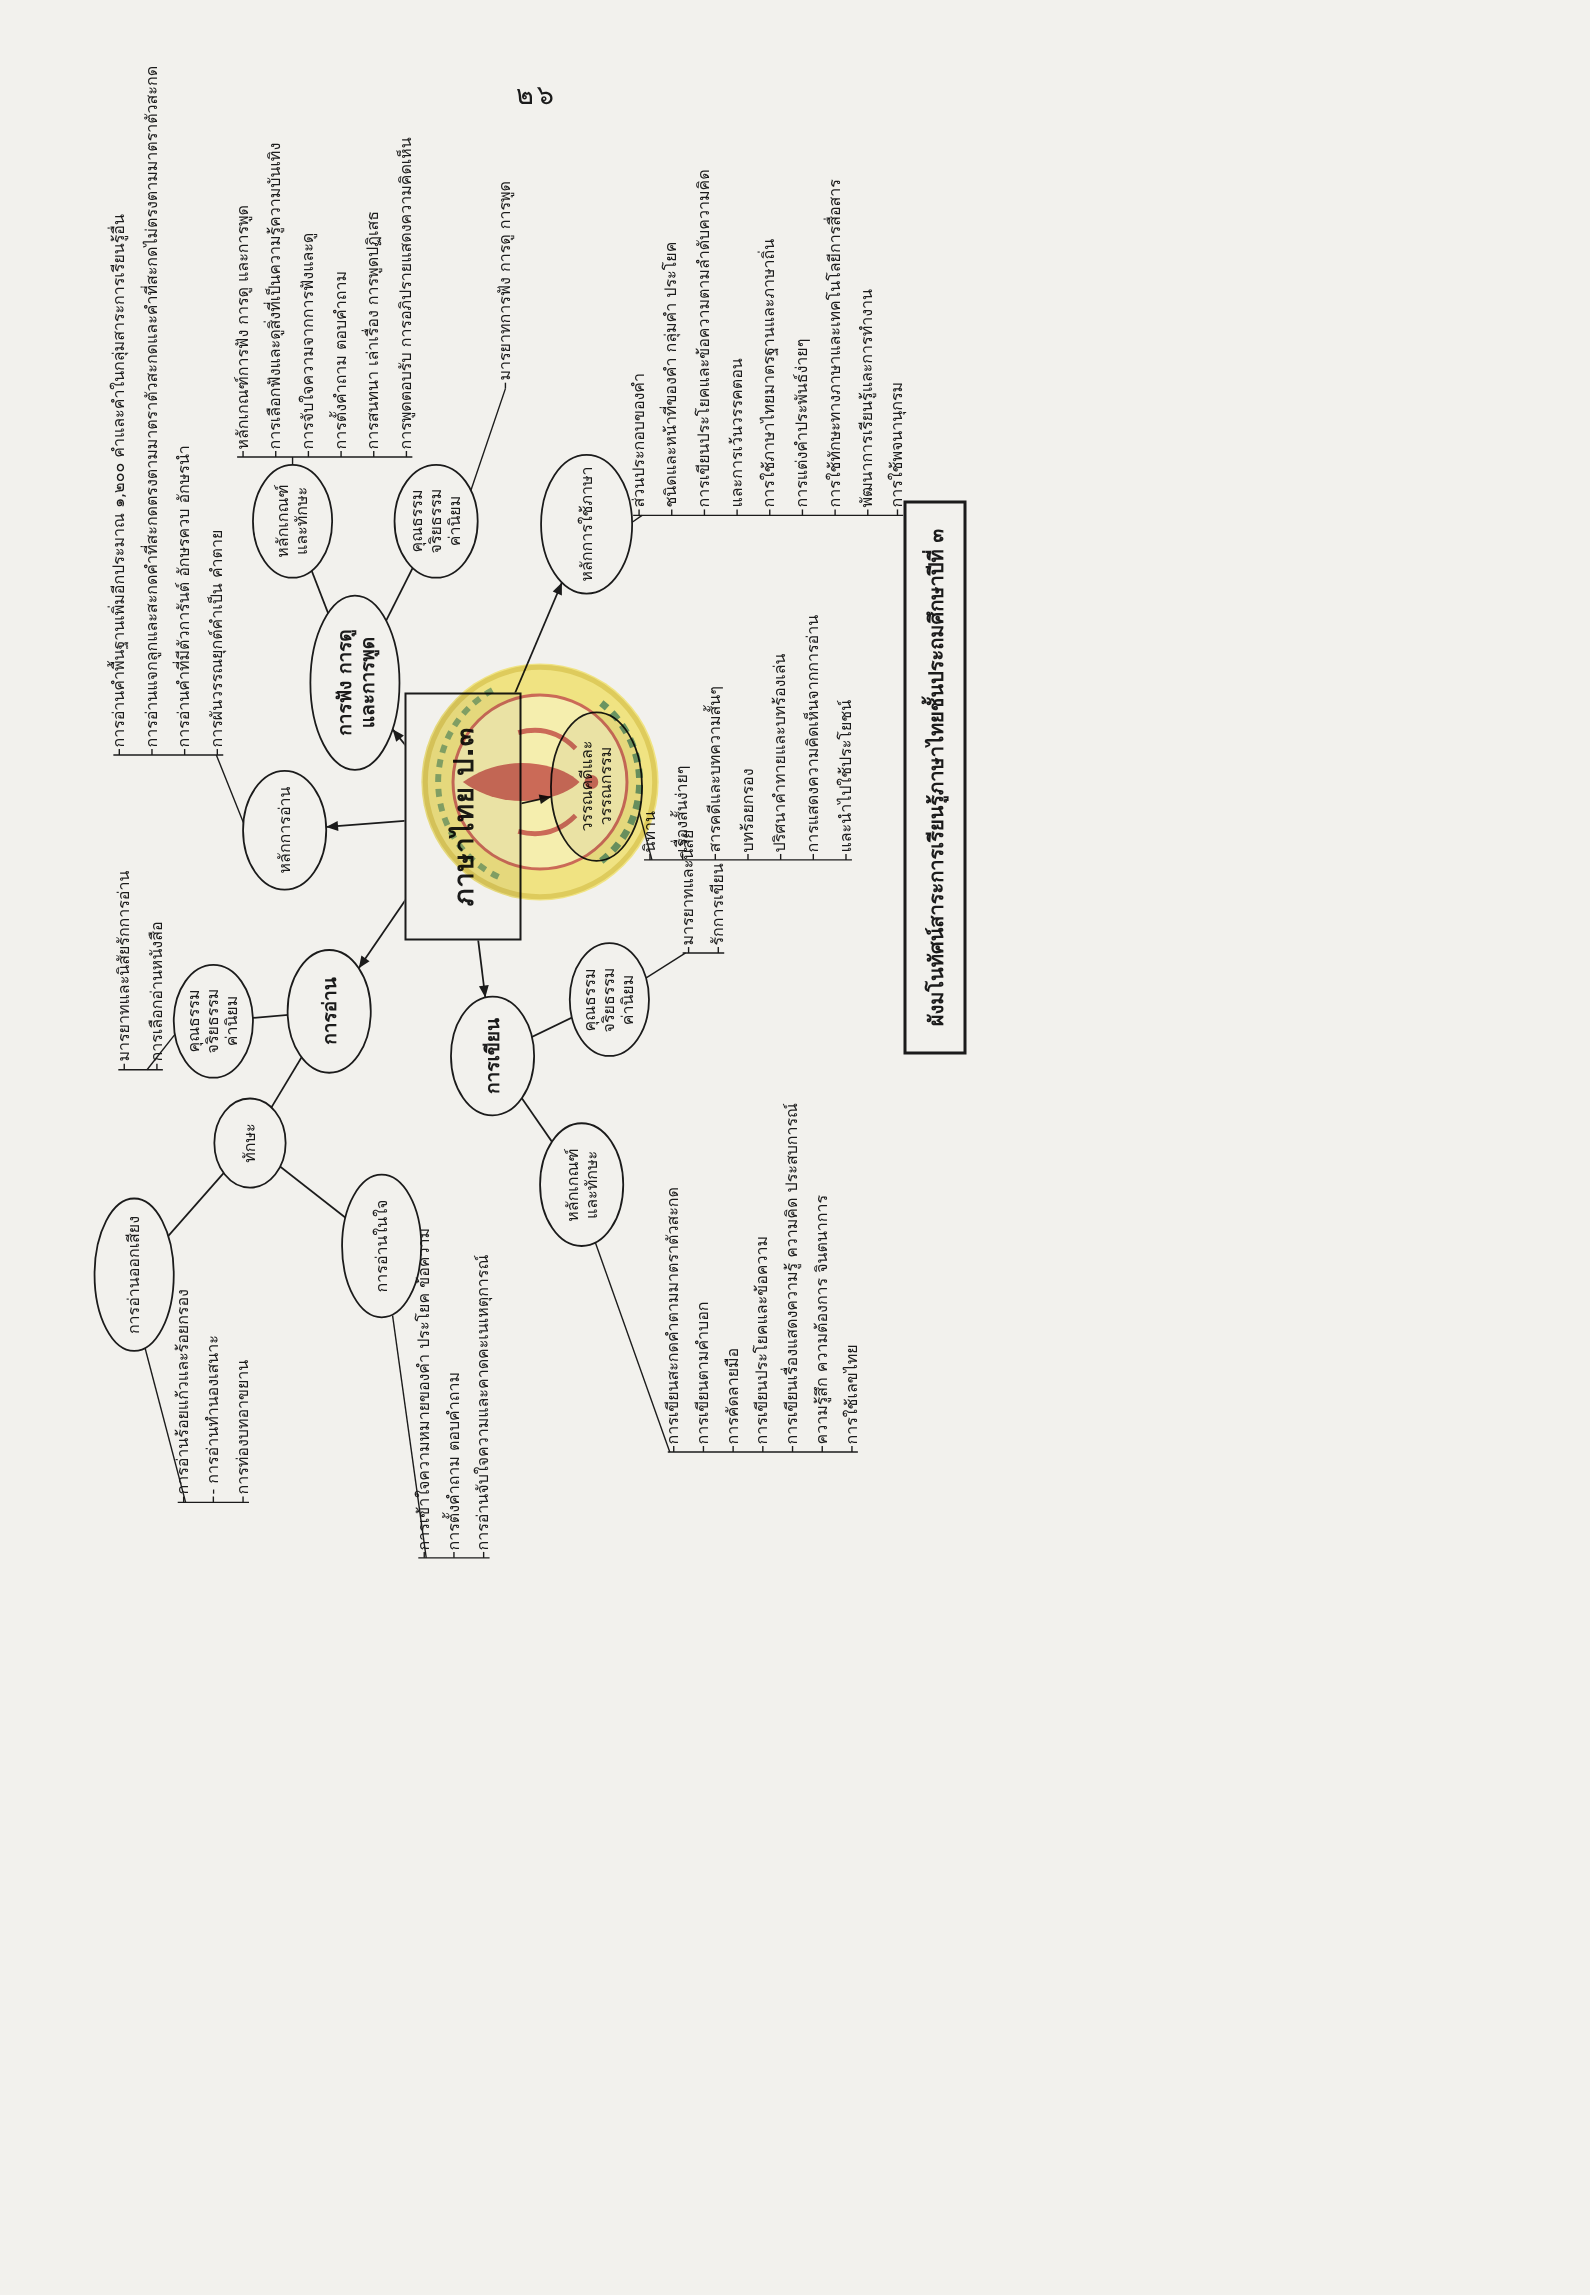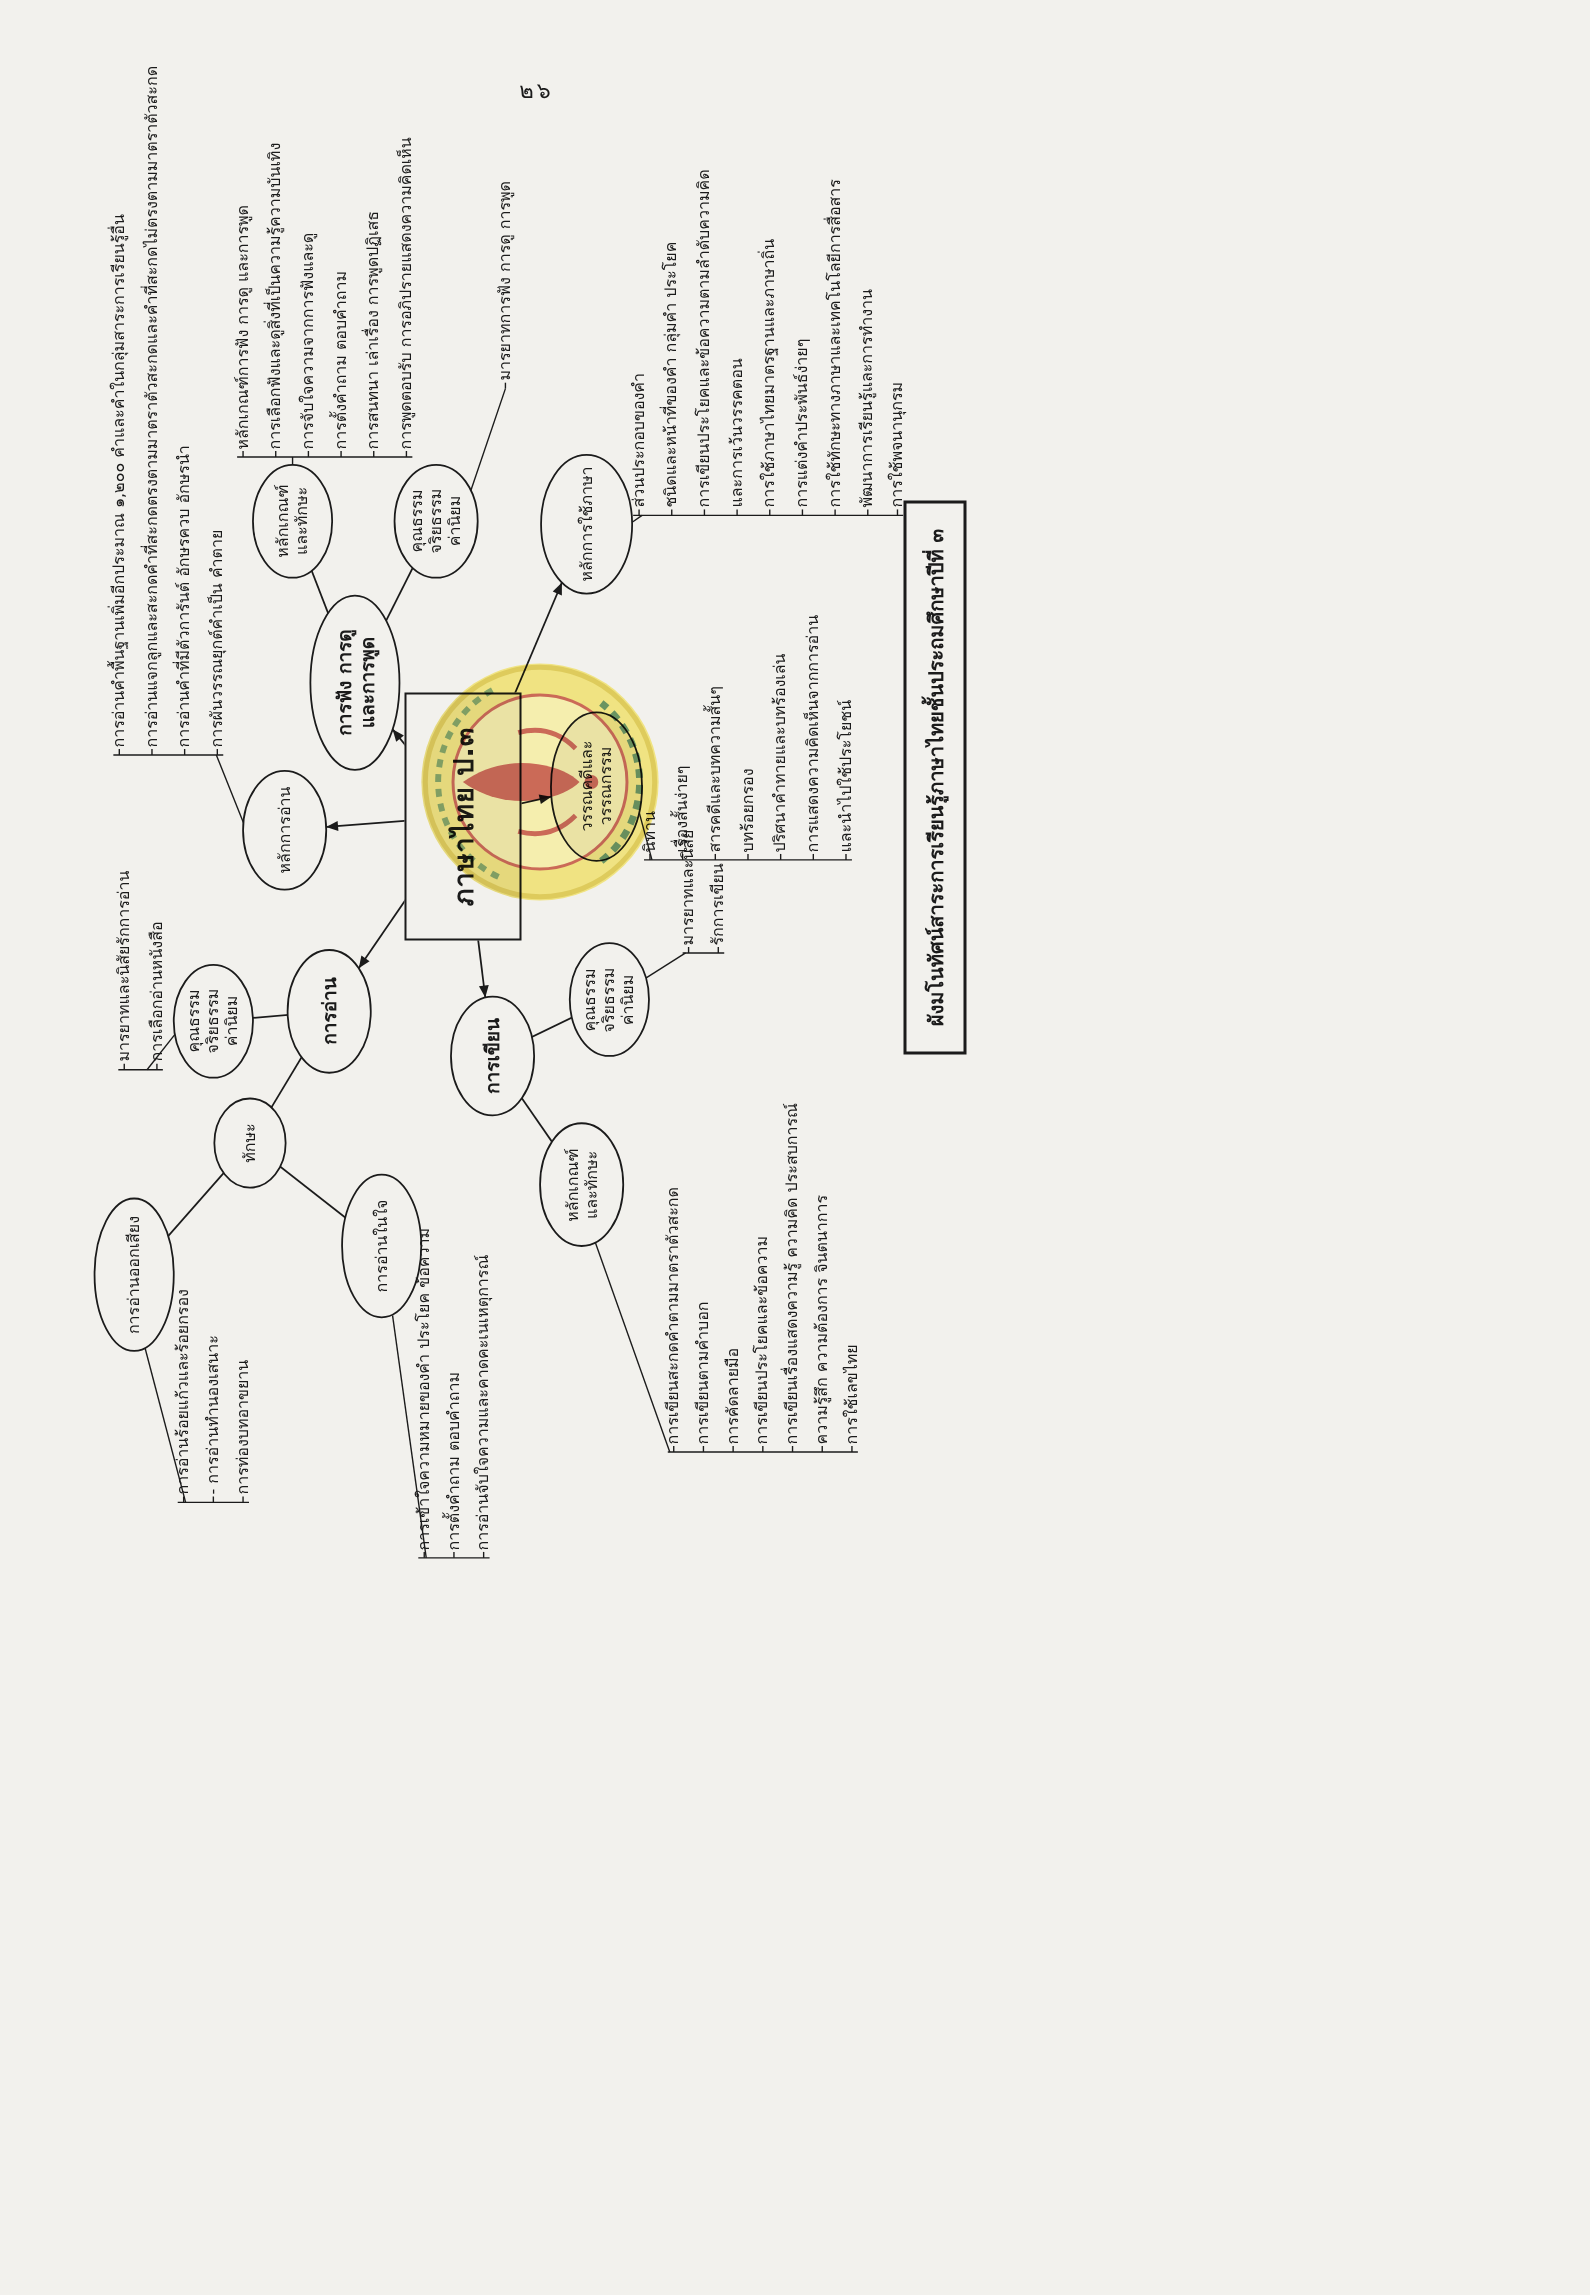--- a/index.html
+++ b/index.html
@@ -10,21 +10,21 @@
     --seal-green:#4b7f41;
   }
   html,body{margin:0;padding:0;}
   body{
     width:1591px;height:2296px;background:var(--paper);
     font-family:"DejaVu Sans","Liberation Sans",sans-serif;color:var(--ink);
   }
   .page{position:relative;width:1591px;height:2296px;background:var(--paper);overflow:hidden;}
   .page-number{
     position:absolute;left:507px;top:73px;width:59px;text-align:center;
-    font-size:22px;letter-spacing:3px;
+    font-size:27px;letter-spacing:3px;
   }
   
   .landscape{
     position:absolute;left:-352px;top:352px;width:2296px;height:1591px;
     transform:rotate(-90deg);
   }
   #map-svg{position:absolute;left:0;top:0;}
   .center-node{
     position:absolute;left:1355px;top:404px;width:248px;height:117px;
     border:2.5px solid var(--ink);background:var(--paper);box-sizing:border-box;

